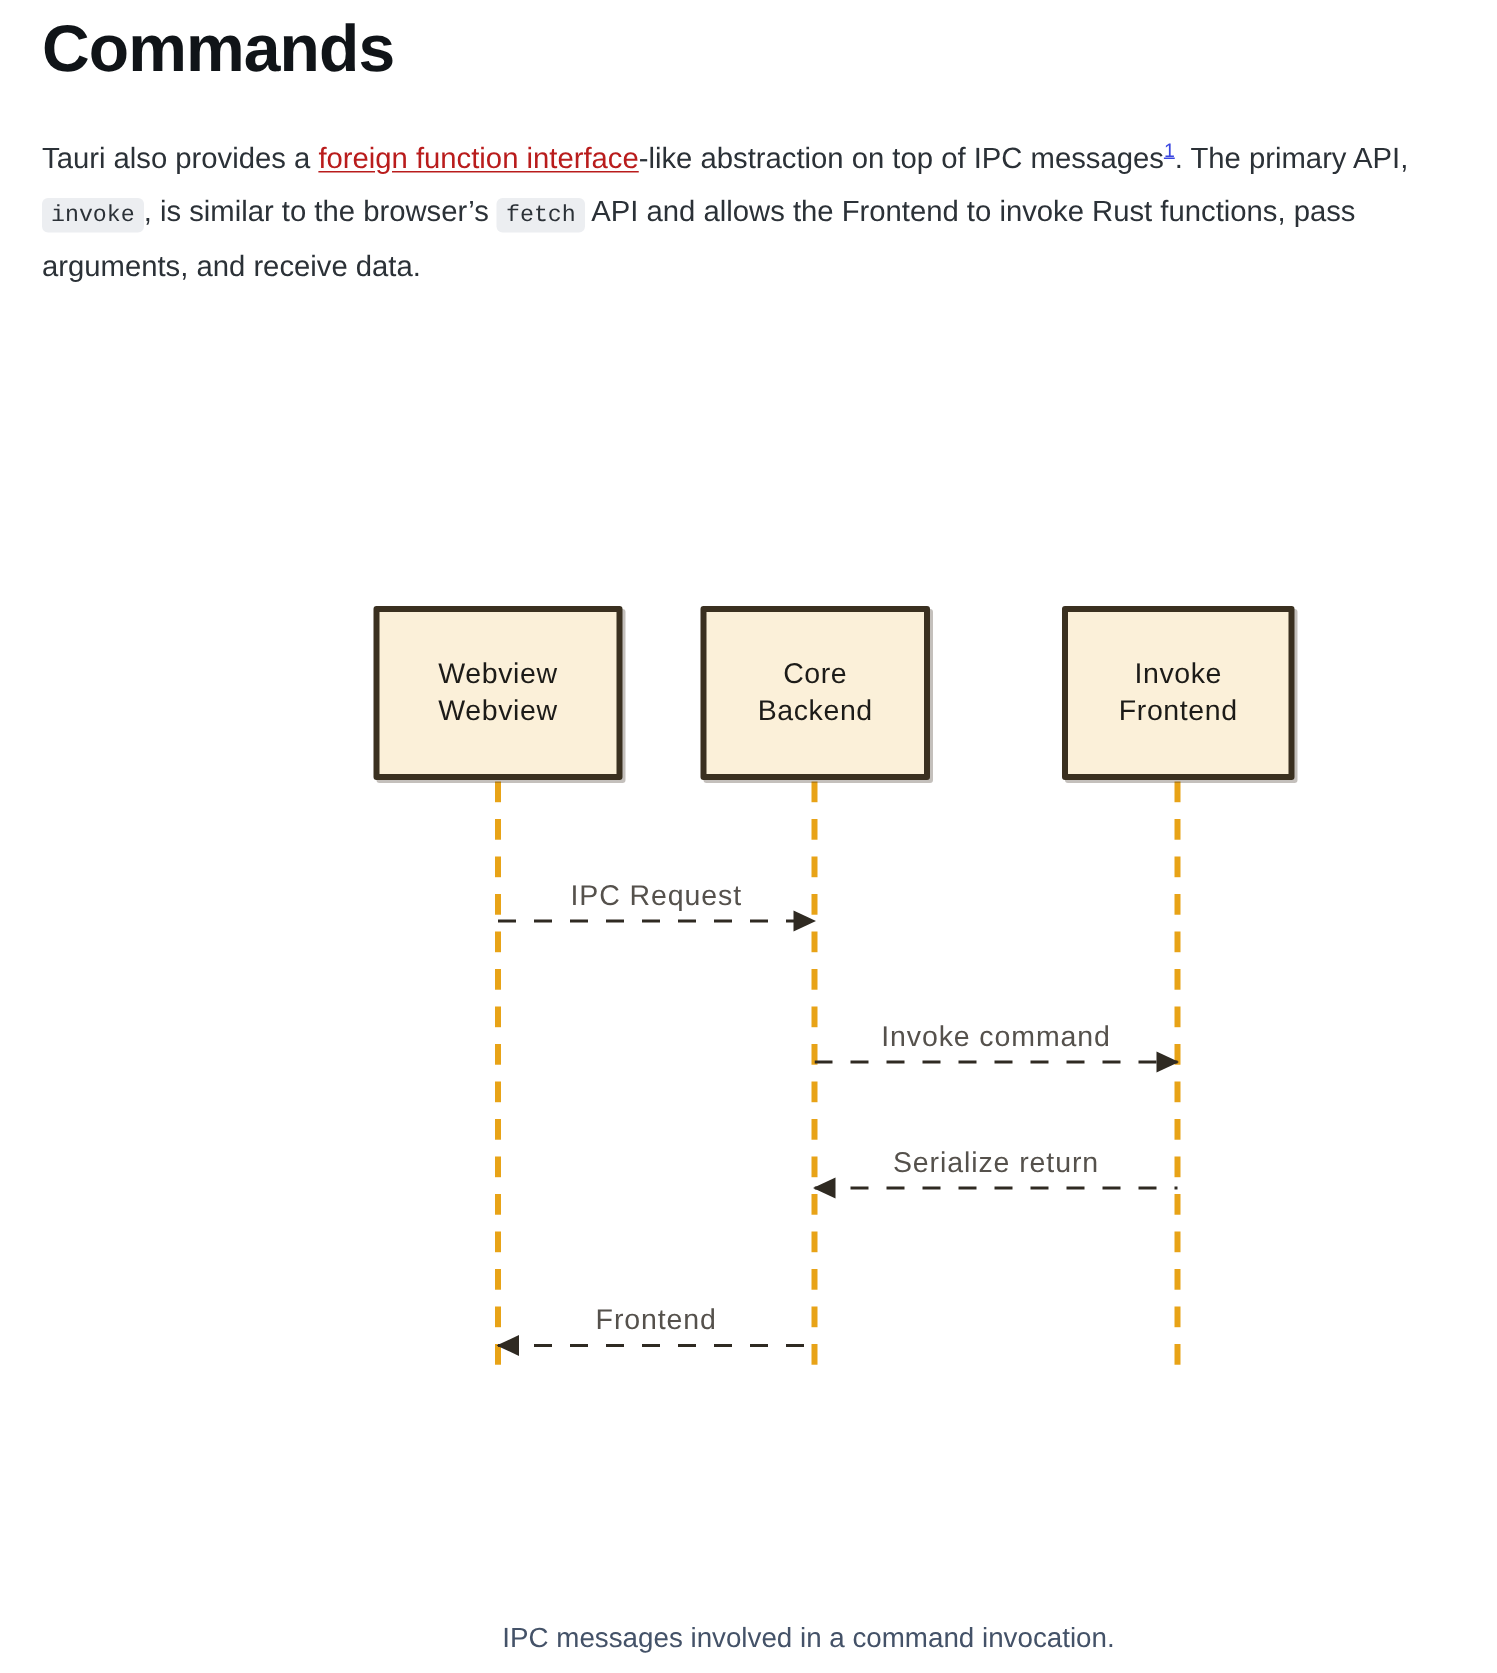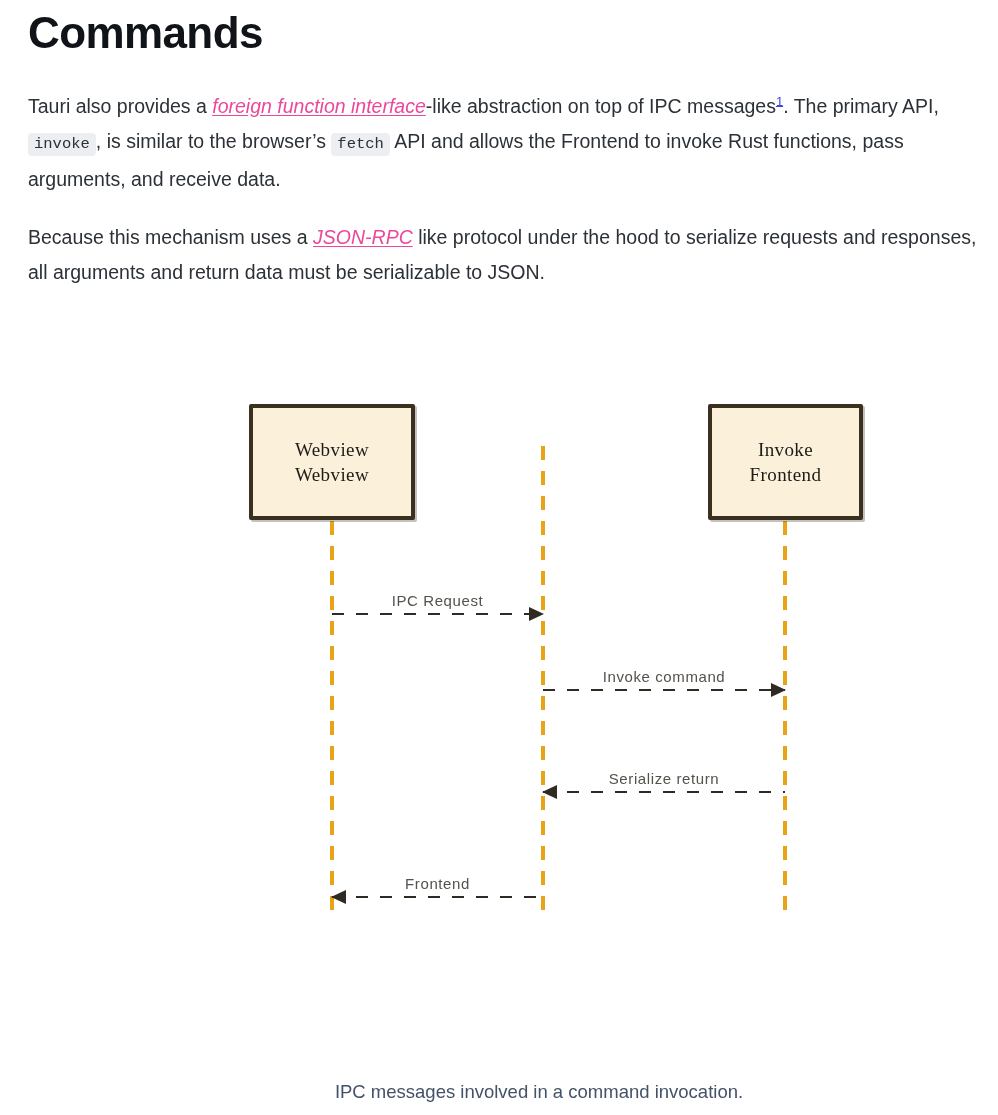--- a/index.html
+++ b/index.html
@@ -37,25 +37,24 @@
     font-size: 19.5px;
     line-height: 35px;
     color: #2b3137;
     margin: 0;
     padding: 0;
   }
   p#para1 { margin-top: 30px; }
   p#para2 { margin-top: 23px; }
 
   a.link {
-    color: #ec4899;
+    color: #b91c1c;
     text-decoration: underline;
     text-underline-offset: 2px;
     cursor: pointer;
-    font-style: italic;
   }
   code.inline-code {
     font-family: "Liberation Mono", "DejaVu Sans Mono", monospace;
     font-size: 15.5px;
     background: #eceef1;
     color: #2b3137;
     padding: 2px 6px 3px 6px;
     border-radius: 4px;
     white-space: nowrap;
   }
@@ -100,21 +99,21 @@
     position: absolute;
     box-sizing: border-box;
     background: #fbf0d9;
     border: 4px solid #3a3020;
     border-radius: 2px;
     display: flex;
     align-items: center;
     justify-content: center;
     text-align: center;
     color: #1c1b18;
-    font-family: Liberation Serif, serif;
+    font-family: Liberation Sans, sans-serif;
     font-size: 19px;
     line-height: 25px;
     letter-spacing: 0.4px;
     box-shadow: 2px 2px 0 0 rgba(58,48,32,0.30);
   }
   .participant .plabel { display: block; }
 
   
   .lifeline {
     position: absolute;
@@ -156,63 +155,65 @@
     left: -1px;
     border-right: 15px solid #2f2a22;
   }
   .msg .msg-label {
     position: absolute;
     left: 50%;
     transform: translateX(-50%);
     bottom: 6px;
     white-space: nowrap;
     font-family: "Liberation Sans", sans-serif;
-    font-size: 15px;
+    font-size: 19px;
     letter-spacing: 0.6px;
     color: #55514c;
     background: #ffffff;
     padding: 0 7px;
   }
 </style>
 </head>
 <body>
 
 <div class="doc">
 
   <h1 class="page-title">Commands</h1>
 
   <p class="para" id="para1"><span>Tauri also provides a </span><a class="link" href="#">foreign function interface</a><span>-like abstraction on top of IPC messages</span><sup class="fn"><a href="#">1</a></sup><span>. The primary API, </span><code class="inline-code">invoke</code><span>, is similar to the browser’s </span><code class="inline-code">fetch</code><span> API and allows the Frontend to invoke Rust functions, pass arguments, and receive data.</span></p>
 
-  <p class="para" id="para2"><span>Because this mechanism uses a </span><a class="link" href="#">JSON-RPC</a><span> like protocol under the hood to serialize requests and responses, all arguments and return data must be serializable to JSON.</span></p>
 
 </div>
 
 <figure class="diagram-figure">
 
   <div class="diagram-canvas">
 
     <div class="lifeline" style="left:290px; top:100px; height:468px;"></div>
     <div class="lifeline" style="left:501px; top:100px; height:468px;"></div>
     <div class="lifeline" style="left:743px; top:100px; height:468px;"></div>
 
     <div class="participant" style="left:209px; top:58px; width:166px; height:116px;">
       <span class="plabel"><span>Webview</span><br><span>Webview</span></span>
     </div>
 
+    <div class="participant" style="left:427px; top:58px; width:153px; height:116px;">
+      <span class="plabel"><span>Core</span><br><span>Backend</span></span>
+    </div>
 
     <div class="participant" style="left:668px; top:58px; width:155px; height:116px;">
       <span class="plabel"><span>Invoke</span><br><span>Frontend</span></span>
     </div>
 
     <div class="msg to-right" style="left:292px; top:267px; width:211px;">
       <span class="msg-label">IPC Request</span>
       <span class="arrowhead"></span>
     </div>
 
-    <div class="msg to-right" style="left:503px; top:343px; width:242px;text-align:right;">
+    <div class="msg to-right" style="left:503px; top:361px; width:242px;text-align:right;">
       <span class="msg-label">Invoke command</span>
       <span class="arrowhead"></span>
     </div>
 
     <div class="msg to-left" style="left:503px; top:445px; width:242px;">
       <span class="msg-label">Serialize return</span>
       <span class="arrowhead"></span>
     </div>
 
     <div class="msg to-left" style="left:292px; top:550px; width:211px;">

